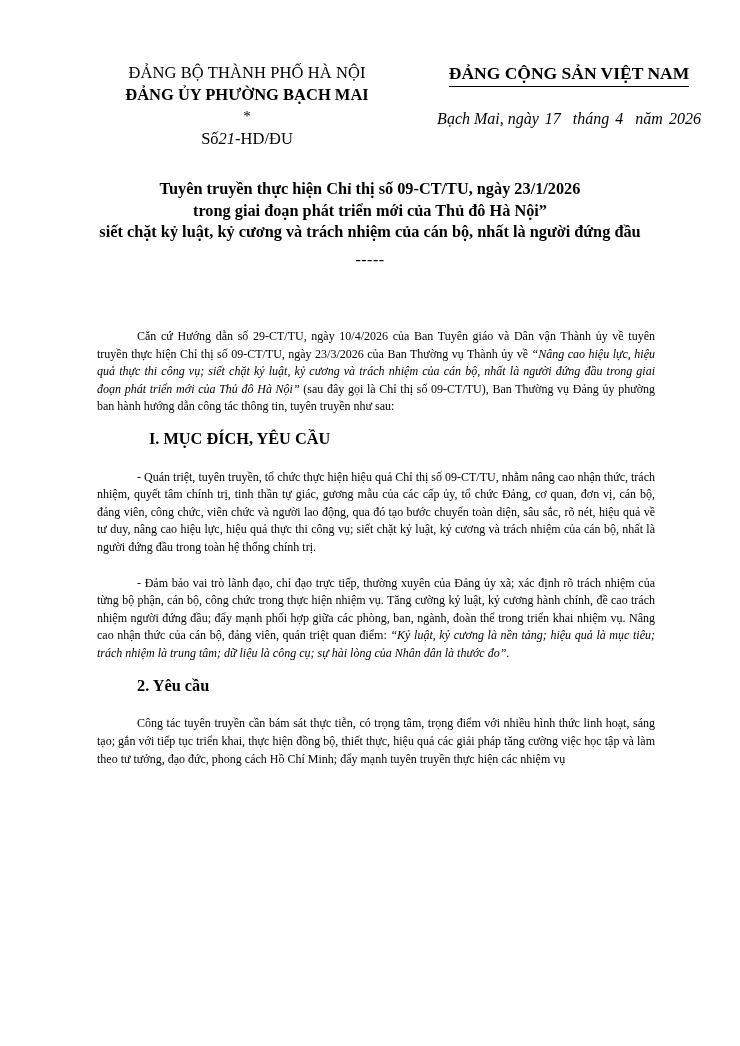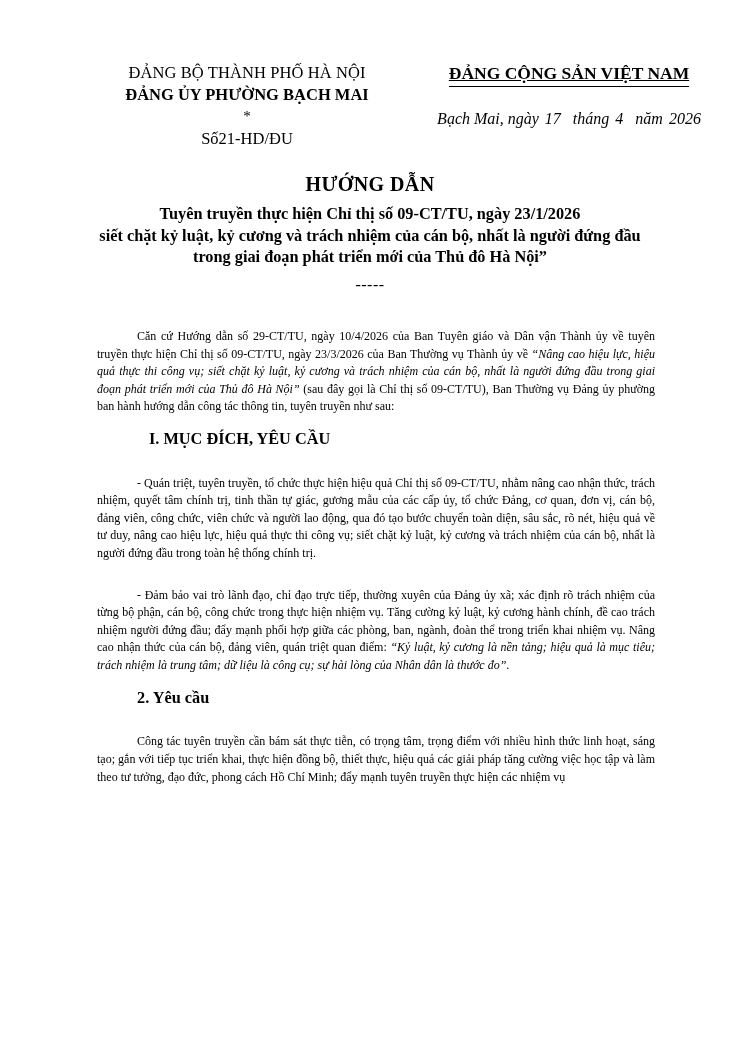--- a/index.html
+++ b/index.html
@@ -50,37 +50,36 @@
     font-size: 15px;
     line-height: 1.25;
     margin-top: 1px;
   }
   .doc-number {
     font-size: 16.5px;
     line-height: 1.45;
     margin-top: 2px;
     white-space: nowrap;
   }
-  .doc-number .num { letter-spacing: 0px; }
+  .doc-number .num { letter-spacing: 0px; font-style: italic; }
   .doc-number .suffix { margin-left: 0; }
 
   .header-right {
     width: 310px;
     margin-left: 2px;
     text-align: center;
   }
   .nation-line {
     font-size: 17.5px;
     font-weight: bold;
     line-height: 1.3;
     display: inline-block;
     border-bottom: 1.3px solid #000;
     padding-bottom: 1px;
     white-space: nowrap;
-    text-decoration: underline;
   }
   .place-date {
     font-size: 16px;
     font-style: italic;
     line-height: 1.3;
     margin-top: 22px;
     white-space: nowrap;
   }
   .place-date .sp { display: inline-block; width: 6px; }
 
@@ -122,21 +121,21 @@
     width: 558px;
   }
   p.para {
     margin: 0;
     font-size: 12px;
     line-height: 1.465;
     text-align: justify;
     text-indent: 40px;
     text-justify: inter-word;
   }
-  p.para.spaced { margin-top: 24px; }
+  p.para.spaced { margin-top: 18px; }
   .section-head {
     margin: 12px;
     font-size: 16.3px;
     font-weight: bold;
     line-height: 1.465;
     text-indent: 40px;
     margin-top: 11px;
   }
   .sub-head {
     margin: 0;
@@ -167,25 +166,24 @@
     <div class="header-right">
       <div class="nation-line">ĐẢNG CỘNG SẢN VIỆT NAM</div>
       <div class="place-date">
         <span>Bạch Mai, ngày</span><span class="sp"></span><span>17</span><span class="sp"></span><span class="sp"></span><span>tháng</span><span class="sp"></span><span>4</span><span class="sp"></span><span class="sp"></span><span>năm</span><span class="sp"></span><span>2026</span>
       </div>
     </div>
 
   </div>
 
   <div class="title-block">
-    <div class="doc-type">HƯỚNG DẪN</div>
     <div class="subtitle">
       <div>Tuyên truyền thực hiện Chỉ thị số 09-CT/TU, ngày 23/1/2026</div>
+      <div>trong giai đoạn phát triển mới của Thủ đô Hà Nội”</div>
       <div>siết chặt kỷ luật, kỷ cương và trách nhiệm của cán bộ, nhất là người đứng đầu</div>
-      <div>trong giai đoạn phát triển mới của Thủ đô Hà Nội”</div>
     </div>
     <div class="separator">-----</div>
   </div>
 
   <div class="body">
 
     <p class="para"><span>Căn cứ Hướng dẫn số 29-CT/TU, ngày 10/4/2026 của Ban Tuyên giáo và Dân vận Thành ủy về tuyên truyền thực hiện Chỉ thị số 09-CT/TU, ngày 23/3/2026 của Ban Thường vụ Thành ủy về </span><span class="it">“Nâng cao hiệu lực, hiệu quả thực thi công vụ; siết chặt kỷ luật, kỷ cương và trách nhiệm của cán bộ, nhất là người đứng đầu trong giai đoạn phát triển mới của Thủ đô Hà Nội”</span><span> (sau đây gọi là Chỉ thị số 09-CT/TU), Ban Thường vụ Đảng ủy phường ban hành hướng dẫn công tác thông tin, tuyên truyền như sau:</span></p>
 
     <p class="section-head">I. MỤC ĐÍCH, YÊU CẦU</p>
 

